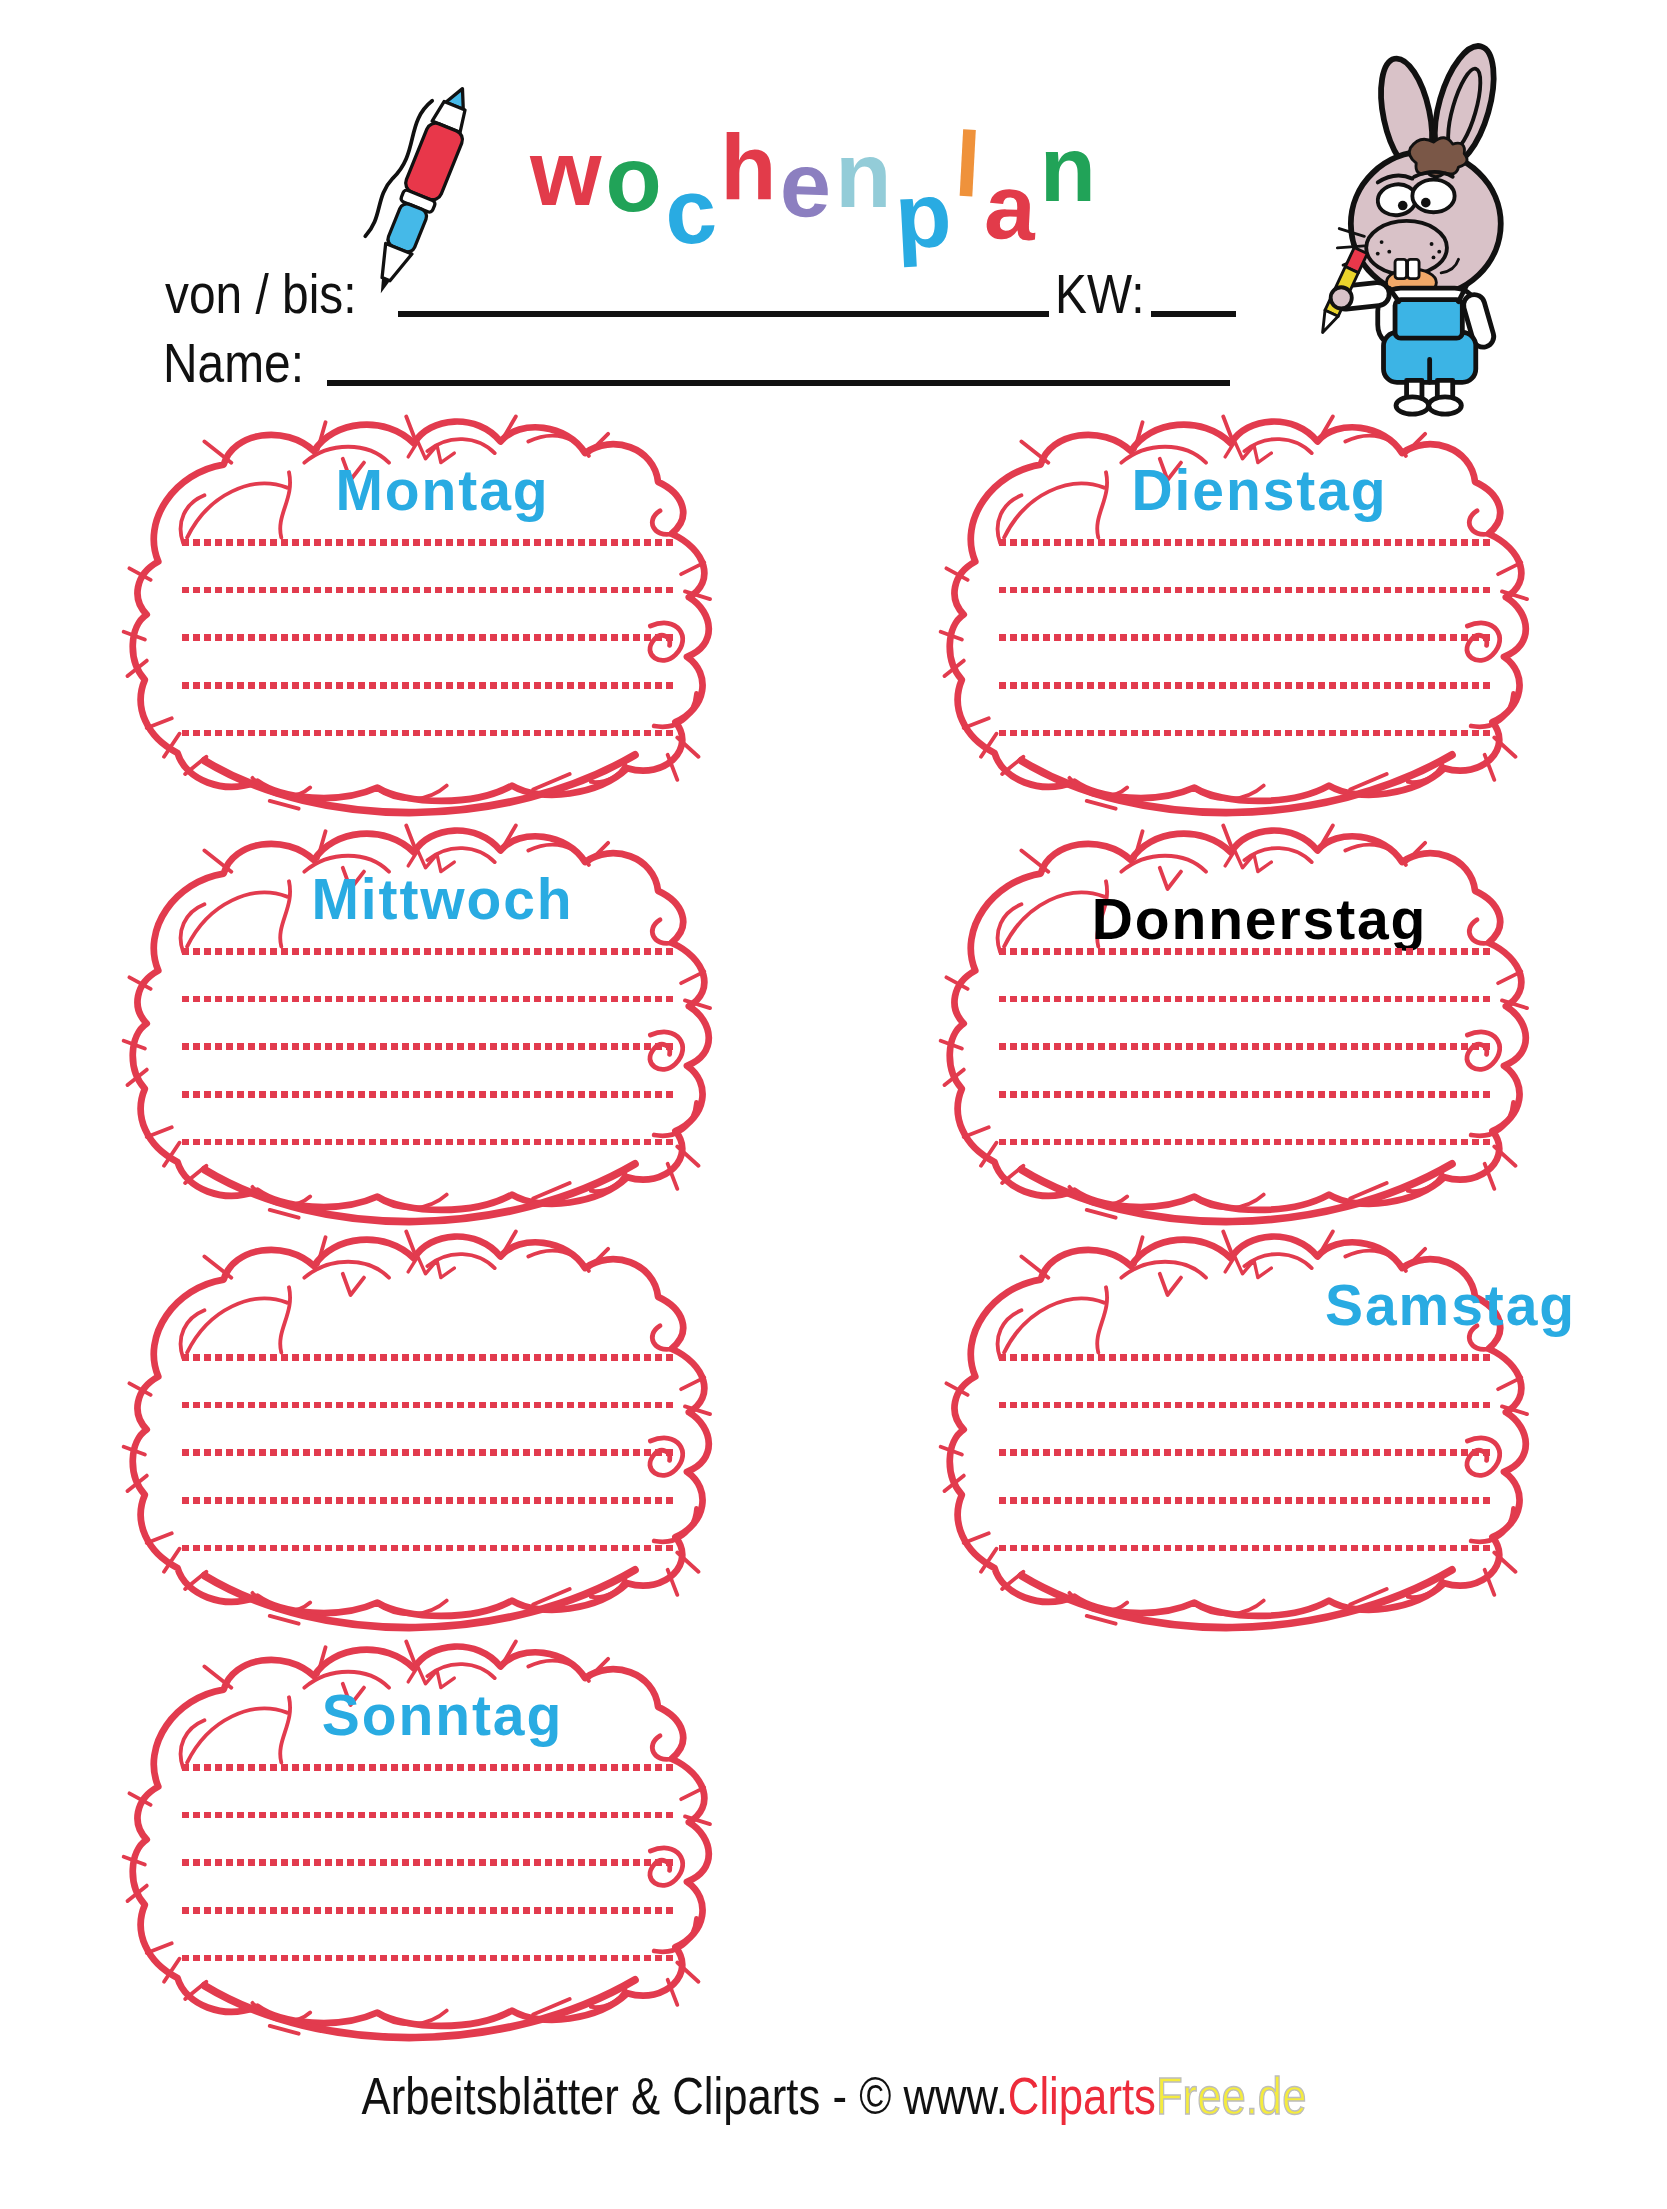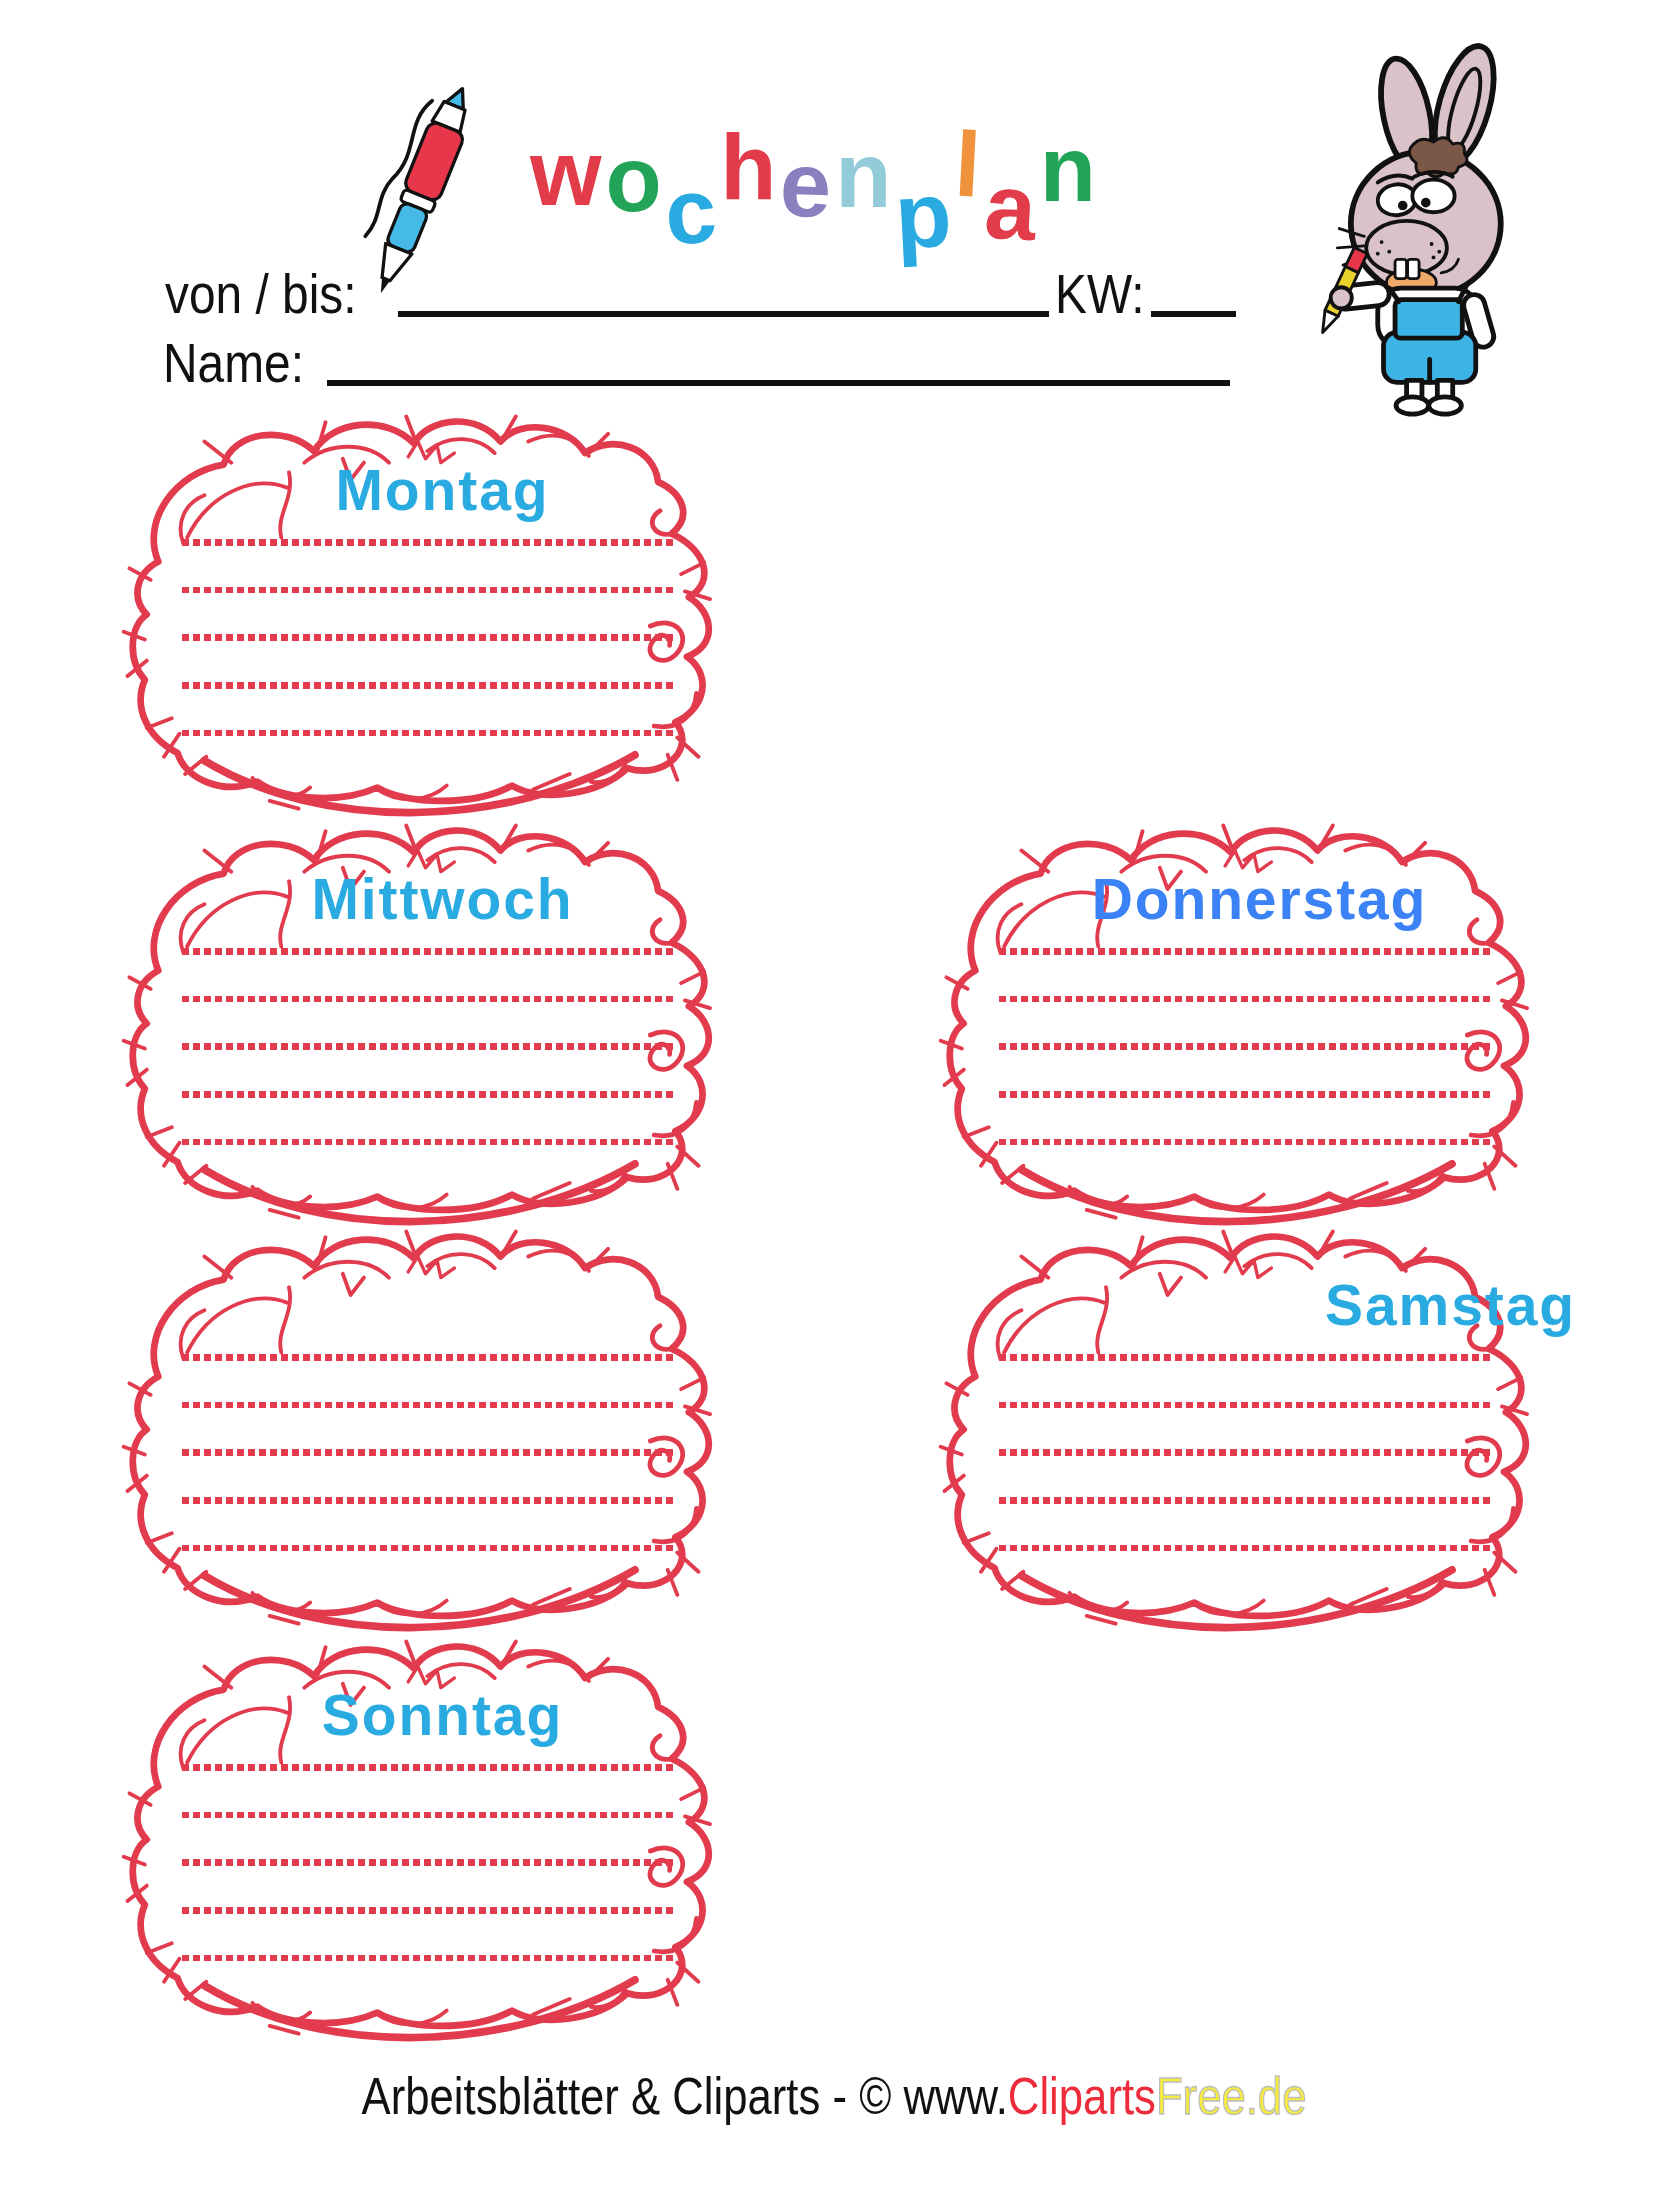--- a/index.html
+++ b/index.html
@@ -161,38 +161,51 @@
       </svg>
     <div class="heading" style="color: rgb(41, 171, 226);">Montag</div>
     <div class="lines">
         <div class="dotline"></div>
         <div class="dotline"></div>
         <div class="dotline"></div>
         <div class="dotline"></div>
         <div class="dotline"></div>
       </div>
   </div>
+  <div class="box c2 r1">
+    <svg class="cloud" viewBox="0 0 695 415" width="668" height="399">
+        <use href="#cloudshape"></use>
+      </svg>
+    <div class="heading" style="color: rgb(41, 171, 226);">Dienstag</div>
+    <div class="lines">
+        <div class="dotline"></div>
+        <div class="dotline"></div>
+        <div class="dotline"></div>
+        <div class="dotline"></div>
+        <div class="dotline"></div>
+      </div>
+  </div>
   <div class="box c1 r2">
     <svg class="cloud" viewBox="0 0 695 415" width="668" height="399">
         <use href="#cloudshape"></use>
       </svg>
     <div class="heading" style="color: rgb(41, 171, 226);">Mittwoch</div>
     <div class="lines">
         <div class="dotline"></div>
         <div class="dotline"></div>
         <div class="dotline"></div>
         <div class="dotline"></div>
         <div class="dotline"></div>
       </div>
   </div>
   <div class="box c2 r2">
     <svg class="cloud" viewBox="0 0 695 415" width="668" height="399">
         <use href="#cloudshape"></use>
       </svg>
-    <div class="heading" style="color: #3b82f6;">Donnerstag</div>
+    <div class="heading" style="color: #000000; margin-top: 20px;">Donnerstag</div>
     <div class="lines">
         <div class="dotline"></div>
         <div class="dotline"></div>
         <div class="dotline"></div>
         <div class="dotline"></div>
         <div class="dotline"></div>
       </div>
   </div>
   <div class="box c1 r3">
     <svg class="cloud" viewBox="0 0 695 415" width="668" height="399">

